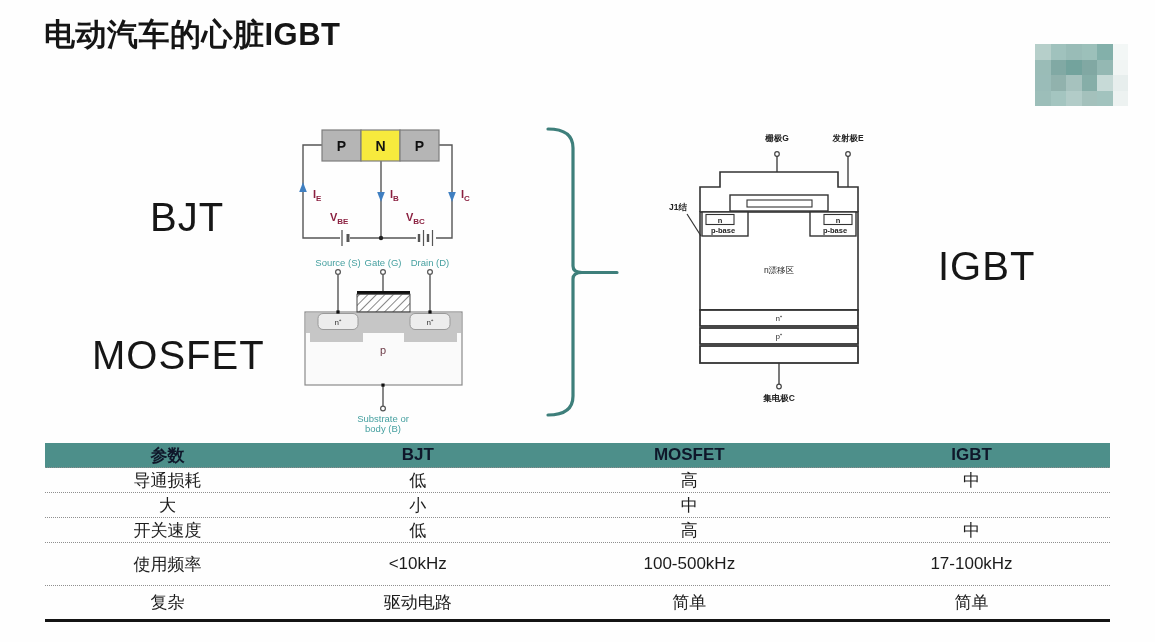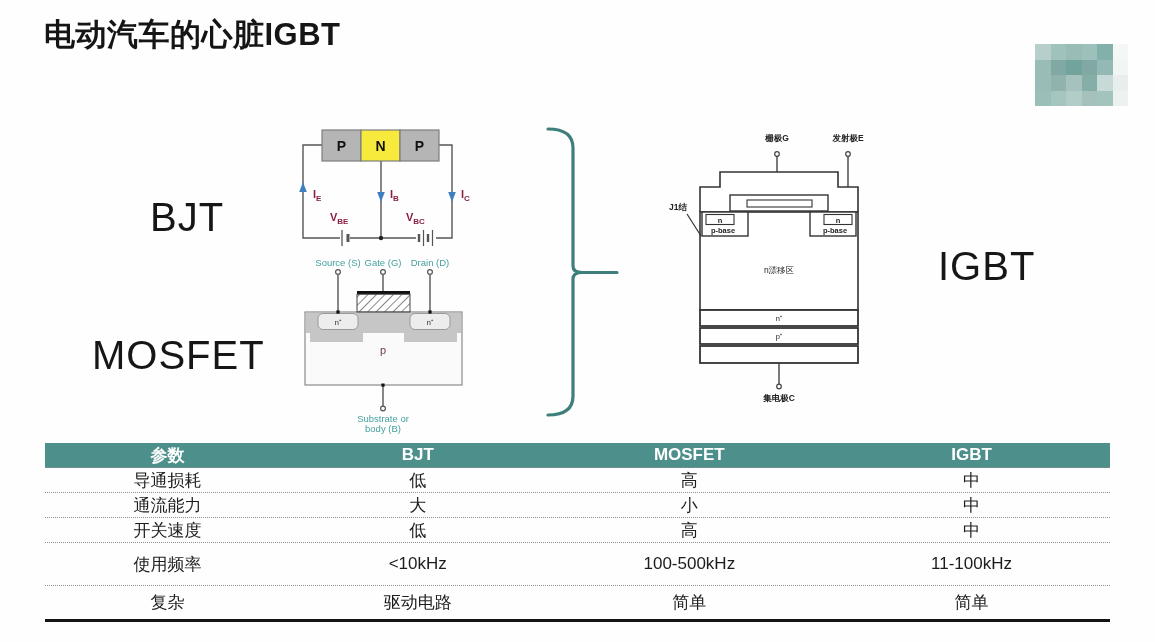--- a/index.html
+++ b/index.html
@@ -33,21 +33,21 @@
   .cmp-table {
     position:absolute; left:45px; top:443px; width:1065px;
     border-bottom:3px solid #141414; font-size:17px;
   }
   .trow {
     display:grid; grid-template-columns:23% 24% 27% 26%;
     align-items:center; text-align:center;
     border-bottom:1px dotted #8f8f8f;
   }
   .trow.thead {
-    background:#4d8f8a; color:#ffffff; font-weight:bold; height:24px;
+    background:#4d8f8a; color:#0f172a; font-weight:bold; height:24px;
   }
   .trow.r-sm { height:24px; }
   .trow.r-lg { height:42px; }
   .trow.r-md { height:33px; border-bottom:none; }
   .cell { overflow:hidden; white-space:nowrap; }
 
   
   text { font-family:"Liberation Sans", sans-serif; }
   .wire { stroke:#555; stroke-width:1.4; fill:none; }
   .ilabel, .vlabel { fill:#8a1f3f; font-weight:bold; font-size:11px; }
@@ -225,36 +225,35 @@
       <div class="cell">MOSFET</div>
       <div class="cell">IGBT</div>
     </div>
     <div class="trow r-sm">
       <div class="cell">导通损耗</div>
       <div class="cell">低</div>
       <div class="cell">高</div>
       <div class="cell">中</div>
     </div>
     <div class="trow r-sm">
-      <div class="cell">通流能力</div>
       <div class="cell">大</div>
       <div class="cell">小</div>
       <div class="cell">中</div>
     </div>
     <div class="trow r-sm">
       <div class="cell">开关速度</div>
       <div class="cell">低</div>
       <div class="cell">高</div>
       <div class="cell">中</div>
     </div>
     <div class="trow r-lg">
       <div class="cell">使用频率</div>
       <div class="cell">&lt;10kHz</div>
       <div class="cell">100-500kHz</div>
-      <div class="cell">11-100kHz</div>
+      <div class="cell">17-100kHz</div>
     </div>
     <div class="trow r-md">
       <div class="cell">复杂</div>
       <div class="cell">驱动电路</div>
       <div class="cell">简单</div>
       <div class="cell">简单</div>
     </div>
   </div>
 
 </div>

